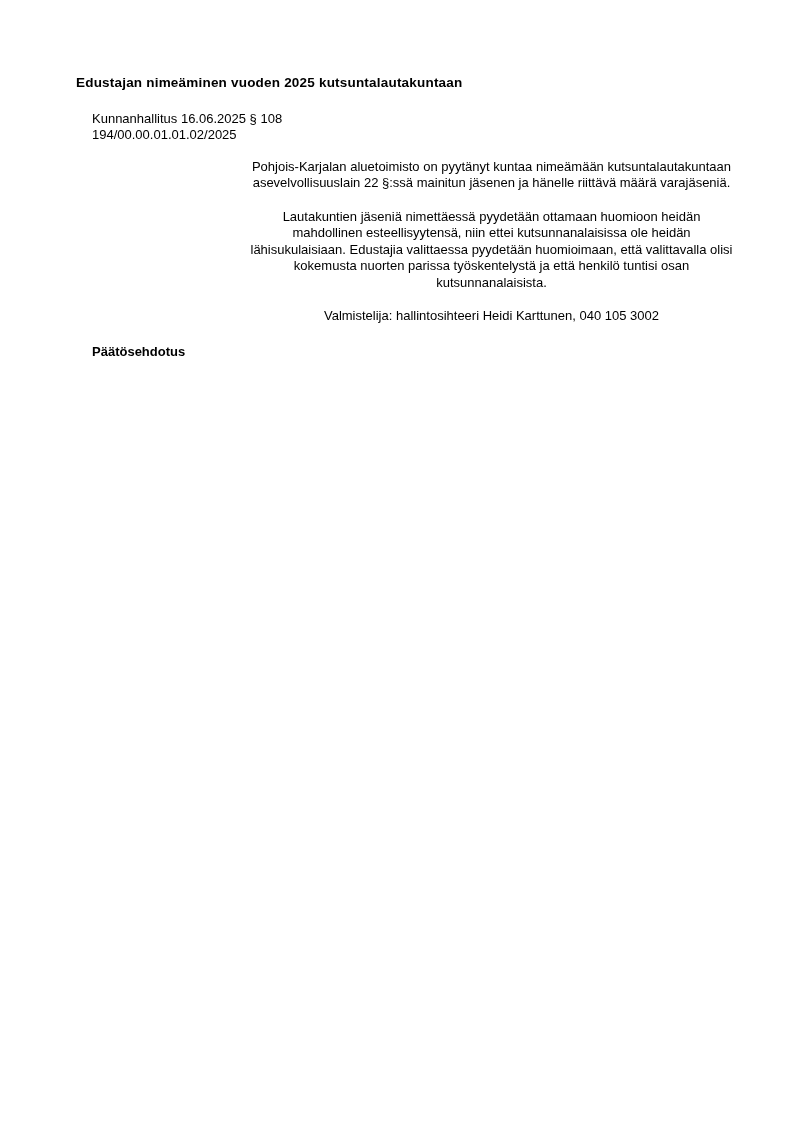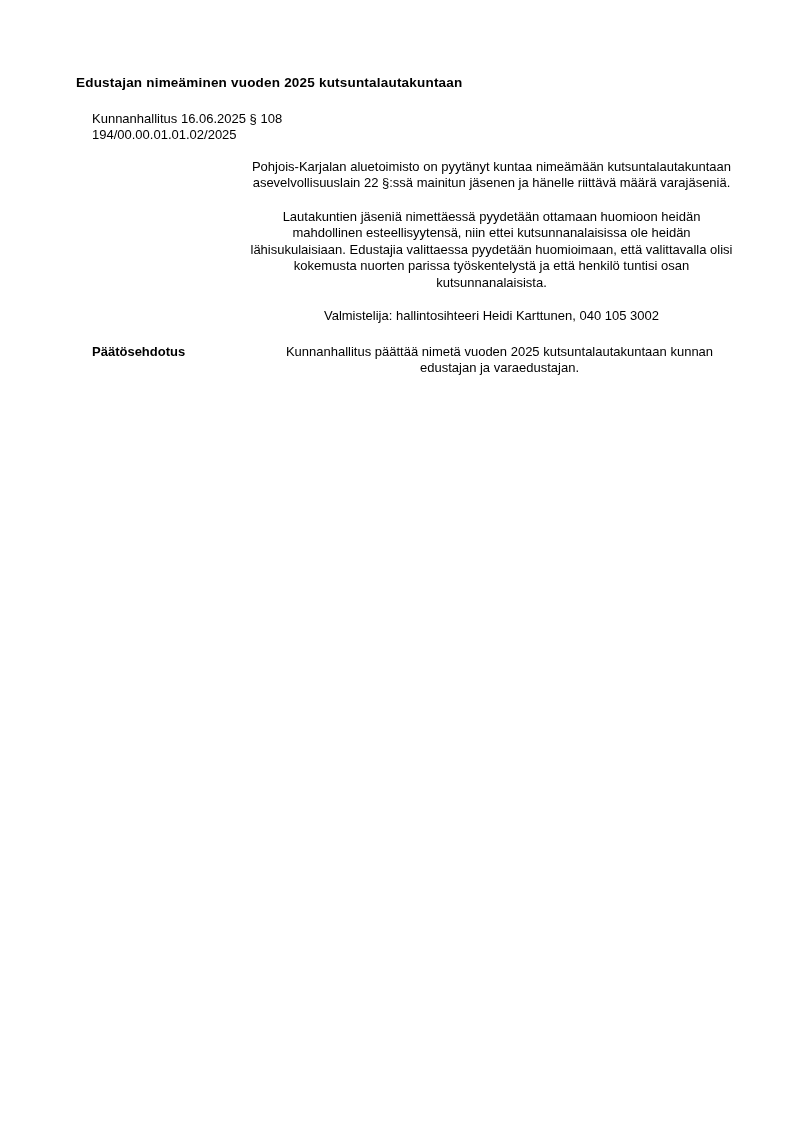--- a/index.html
+++ b/index.html
@@ -72,19 +72,16 @@
     <div class="label-col"></div>
     <div class="text-col">
       <p>Pohjois-Karjalan aluetoimisto on pyytänyt kuntaa nimeämään kutsuntalautakuntaan asevelvollisuuslain 22 §:ssä mainitun jäsenen ja hänelle riittävä määrä varajäseniä.</p>
       <p>Lautakuntien jäseniä nimettäessä pyydetään ottamaan huomioon heidän mahdollinen esteellisyytensä, niin ettei kutsunnanalaisissa ole heidän lähisukulaisiaan. Edustajia valittaessa pyydetään huomioimaan, että valittavalla olisi kokemusta nuorten parissa työskentelystä ja että henkilö tuntisi osan kutsunnanalaisista.</p>
       <p>Valmistelija: hallintosihteeri Heidi Karttunen, 040 105 3002</p>
     </div>
   </div>
 
   <div class="row section-row">
     <div class="label-col">Päätösehdotus</div>
-    <div class="text-col">
-      <p>Kunnanhallitus päättää nimetä vuoden 2025 kutsuntalautakuntaan kunnan edustajan ja varaedustajan.</p>
-    </div>
   </div>
 
 
 </div>
 
 </body></html>

